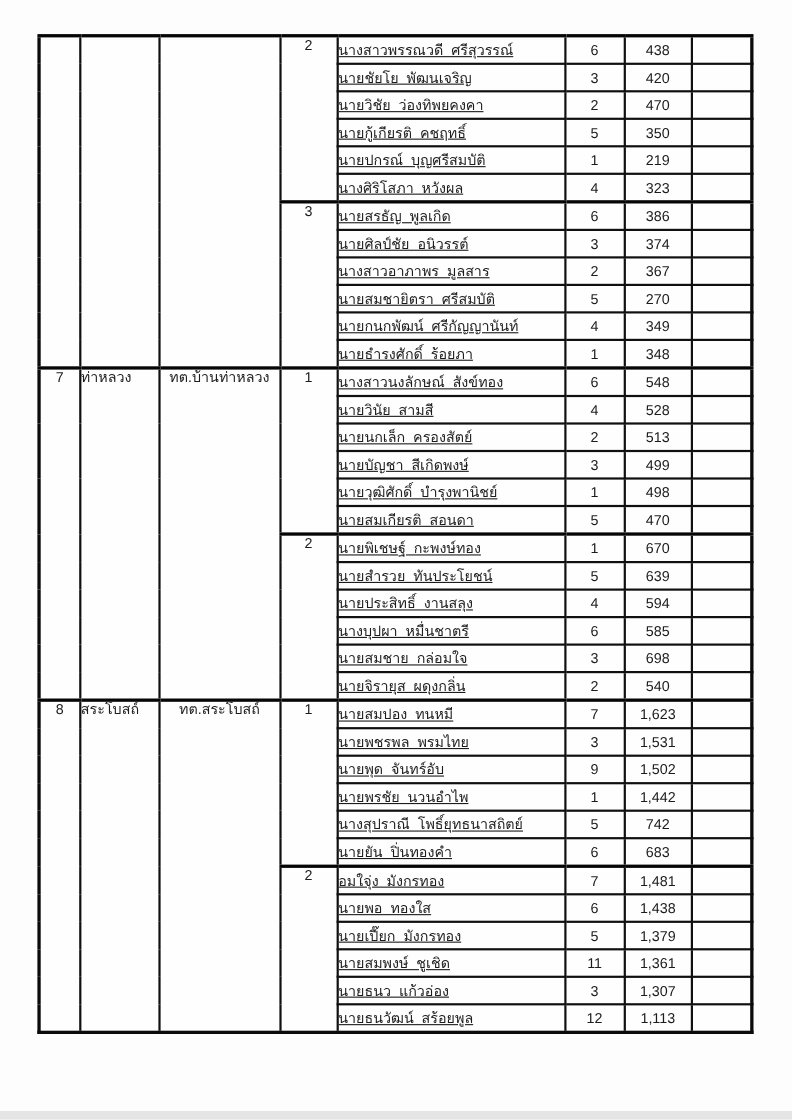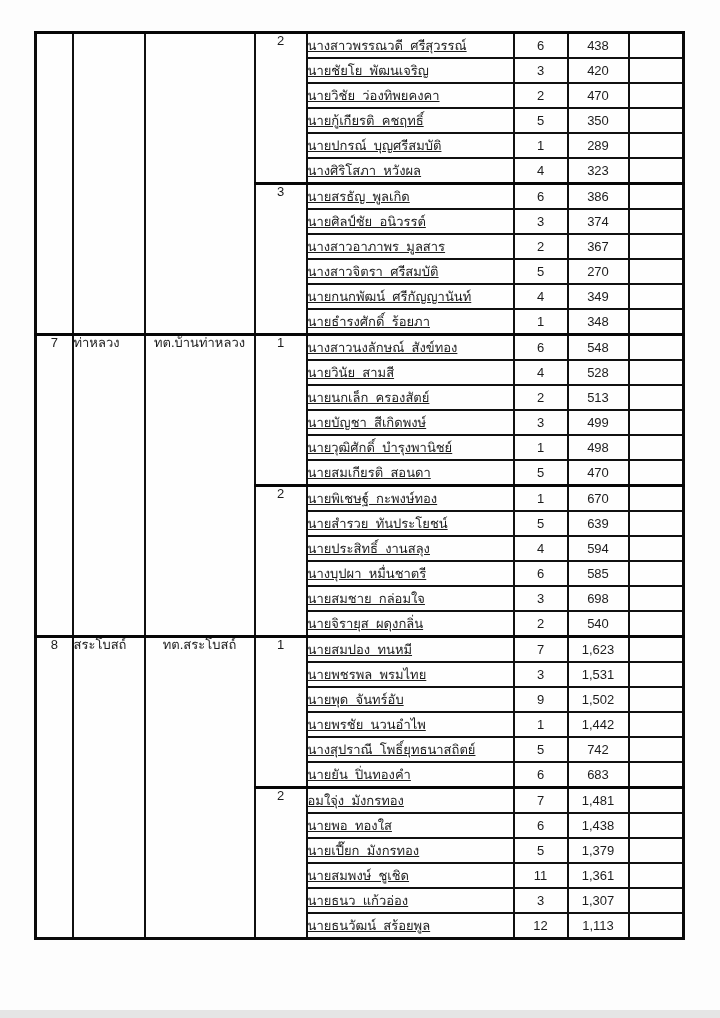--- a/index.html
+++ b/index.html
@@ -91,21 +91,21 @@
   </tr>
   <tr>
     <td class="c-name">นายกู้เกียรติ  คชฤทธิ์</td>
     <td class="c-num">5</td>
     <td class="c-votes">350</td>
     <td class="c-empty"></td>
   </tr>
   <tr>
     <td class="c-name">นายปกรณ์  บุญศรีสมบัติ</td>
     <td class="c-num">1</td>
-    <td class="c-votes">289</td>
+    <td class="c-votes">219</td>
     <td class="c-empty"></td>
   </tr>
   <tr>
     <td class="c-name">นางศิริโสภา  หวังผล</td>
     <td class="c-num">4</td>
     <td class="c-votes">323</td>
     <td class="c-empty"></td>
   </tr>
 
   <tr class="grp">
@@ -121,21 +121,21 @@
     <td class="c-votes">374</td>
     <td class="c-empty"></td>
   </tr>
   <tr>
     <td class="c-name">นางสาวอาภาพร  มูลสาร</td>
     <td class="c-num">2</td>
     <td class="c-votes">367</td>
     <td class="c-empty"></td>
   </tr>
   <tr>
-    <td class="c-name">นางสาวจิตรา  ศรีสมบัติ</td>
+    <td class="c-name">นายสมชายิตรา  ศรีสมบัติ</td>
     <td class="c-num">5</td>
     <td class="c-votes">270</td>
     <td class="c-empty"></td>
   </tr>
   <tr>
     <td class="c-name">นายกนกพัฒน์  ศรีกัญญานันท์</td>
     <td class="c-num">4</td>
     <td class="c-votes">349</td>
     <td class="c-empty"></td>
   </tr>

